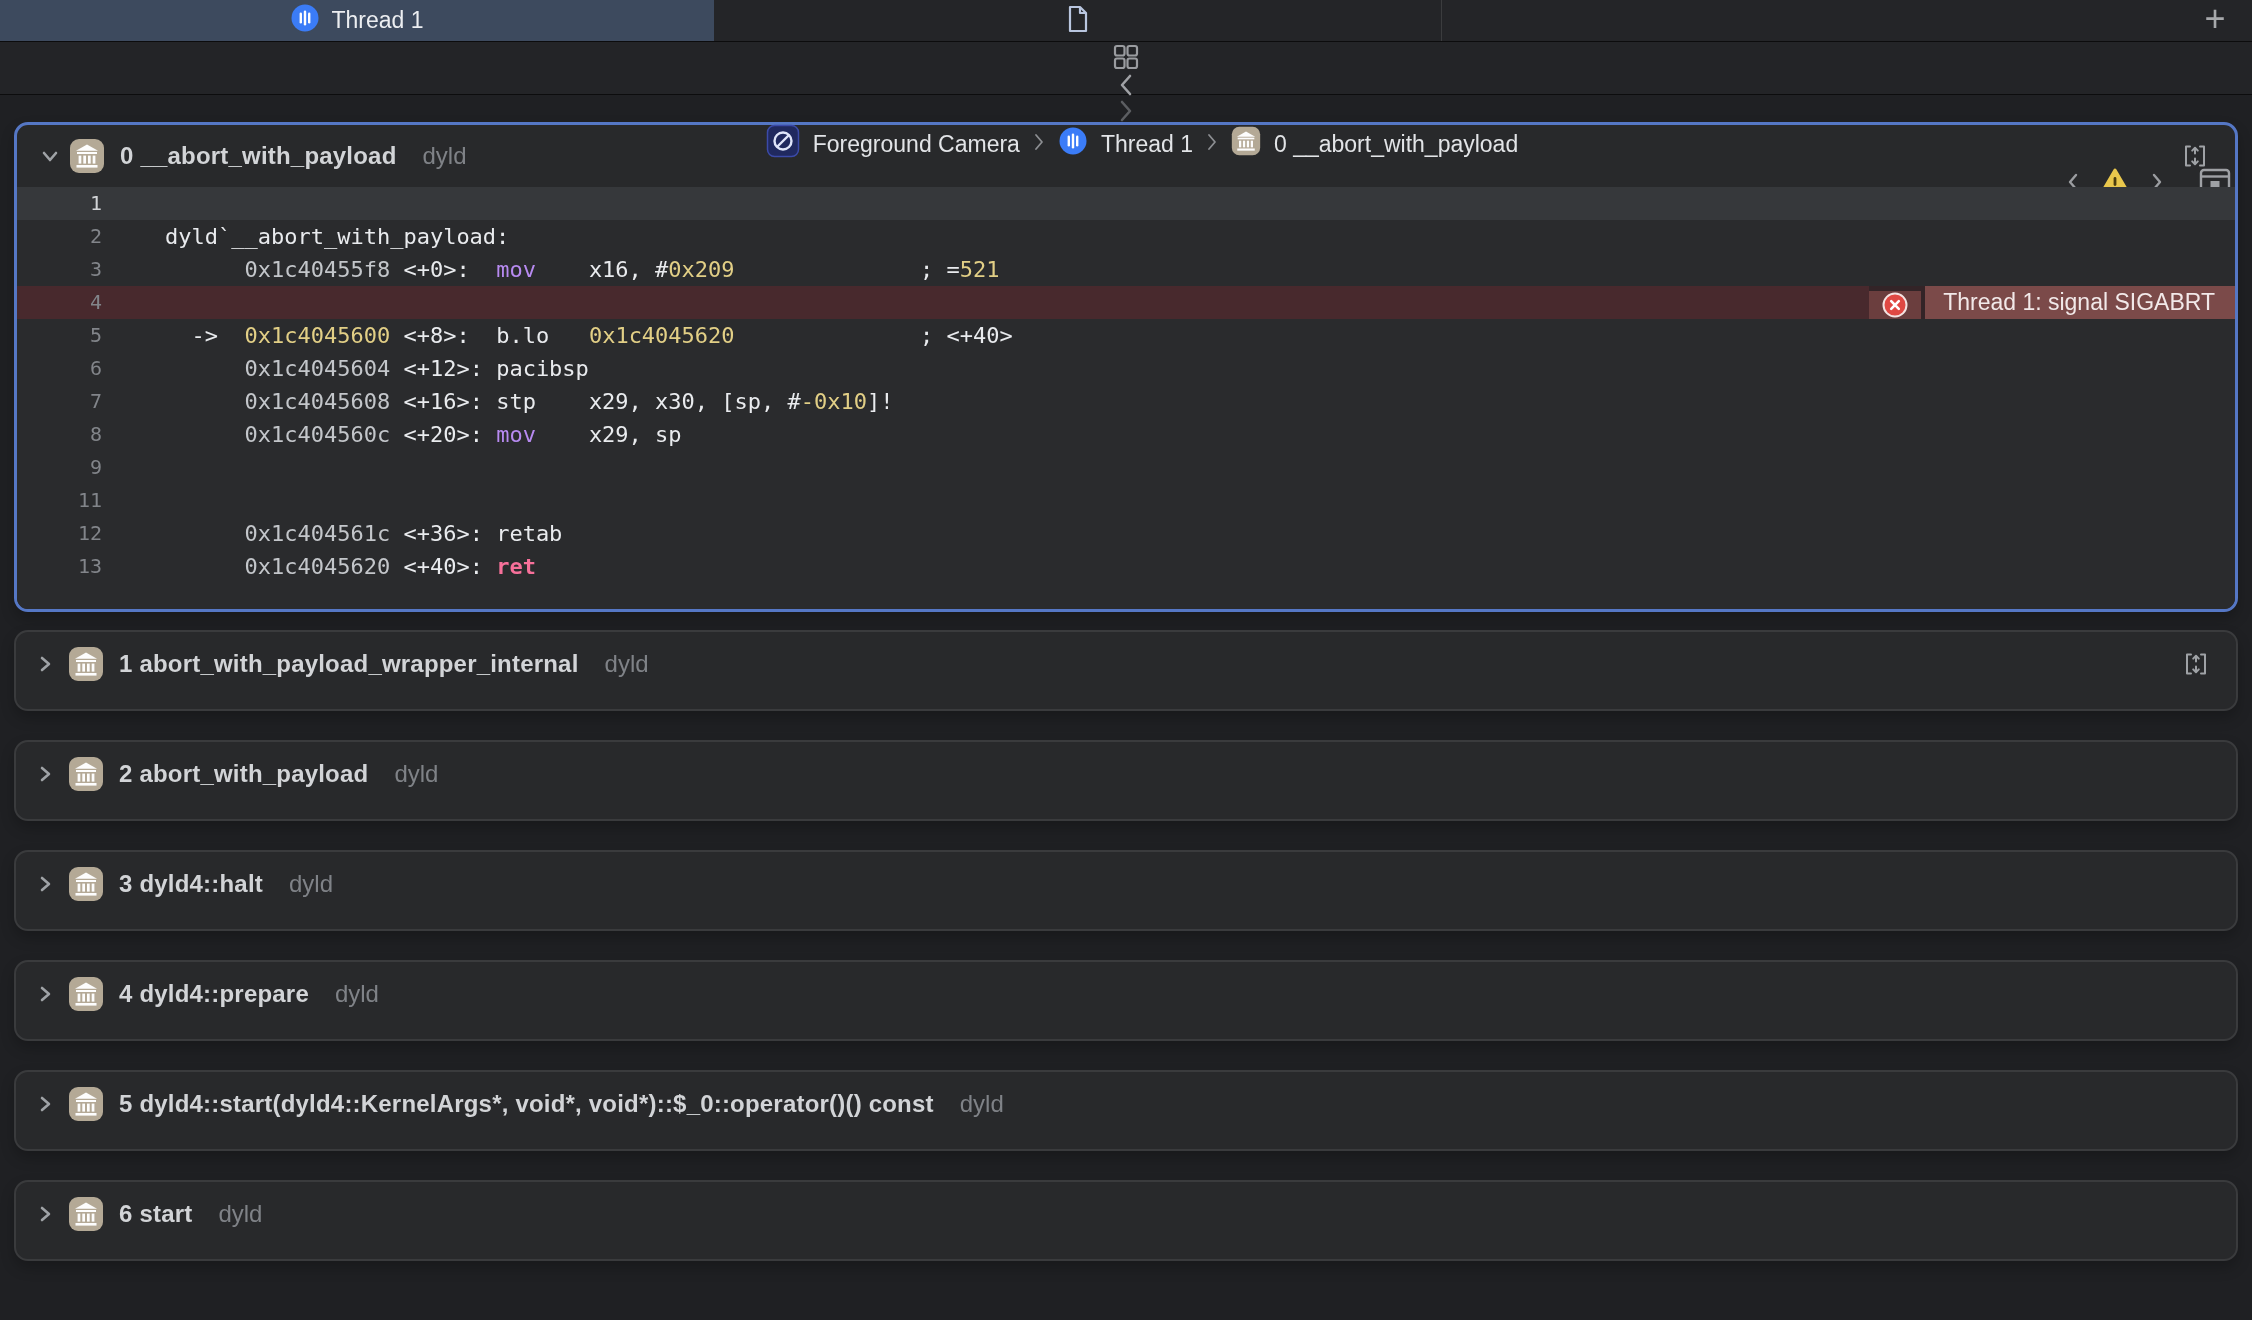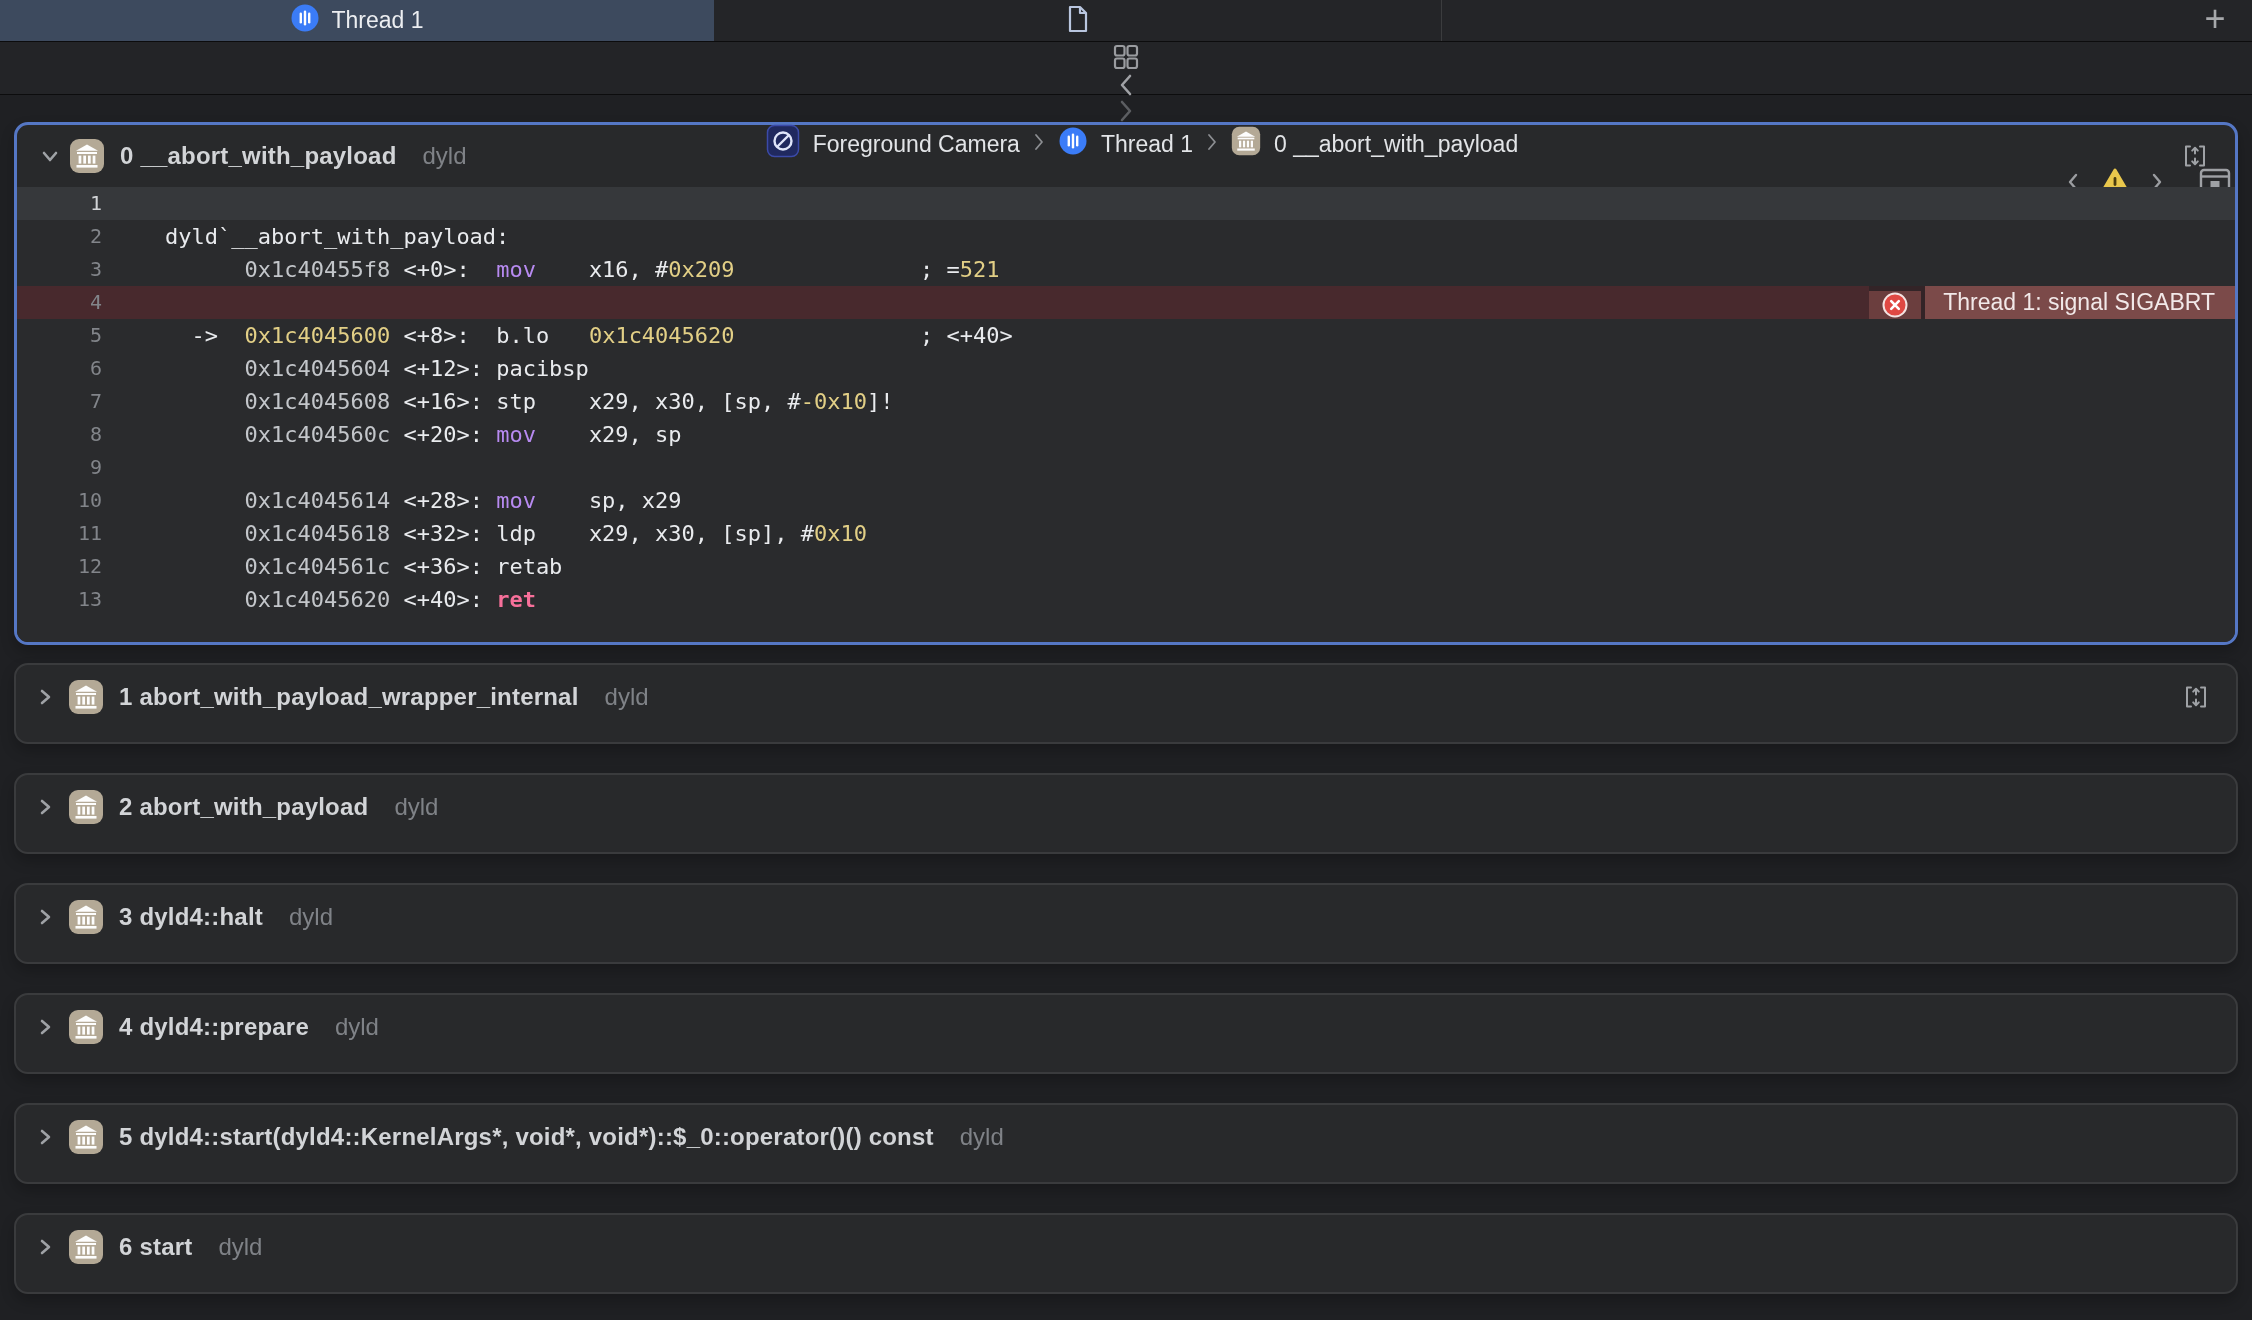--- a/index.html
+++ b/index.html
@@ -262,26 +262,23 @@
 
   <div class="code-row">
     <span class="gutter">7</span><span class="code-text"><span class="c-def">      </span><span class="c-addr">0x1c404560c</span><span class="c-def"> &lt;+20&gt;: </span><span class="c-kw">mov</span><span class="c-def">    </span><span class="c-def">x29, sp</span></span>
   </div>
 
   <div class="code-row">
     <span class="gutter">8</span>
   </div>
 
   <div class="code-row">
-    <span class="gutter">9</span><span class="code-text"><span class="c-def">      </span><span class="c-addr">0x1c4045614</span><span class="c-def"> &lt;+28&gt;: </span><span class="c-kw">mov</span><span class="c-def">    </span><span class="c-def">sp, x29</span></span>
-  </div>
-
-  <div class="code-row">
-    <span class="gutter">10</span><span class="code-text"><span class="c-def">      </span><span class="c-addr">0x1c4045618</span><span class="c-def"> &lt;+32&gt;: </span><span class="c-def">ldp</span><span class="c-def">    </span><span class="c-def">x29, x30, [sp], #</span><span class="c-num">0x10</span></span>
-  </div>
+    <span class="gutter">9</span>
+  </div>
+
 
   <div class="code-row">
     <span class="gutter">11</span><span class="code-text"><span class="c-def">      </span><span class="c-addr">0x1c404561c</span><span class="c-def"> &lt;+36&gt;: </span><span class="c-def">retab</span></span>
   </div>
 
   <div class="code-row">
     <span class="gutter">12</span><span class="code-text"><span class="c-def">      </span><span class="c-addr">0x1c4045620</span><span class="c-def"> &lt;+40&gt;: </span><span class="c-ret">ret</span></span>
   </div>
 
   <div class="code-row">

